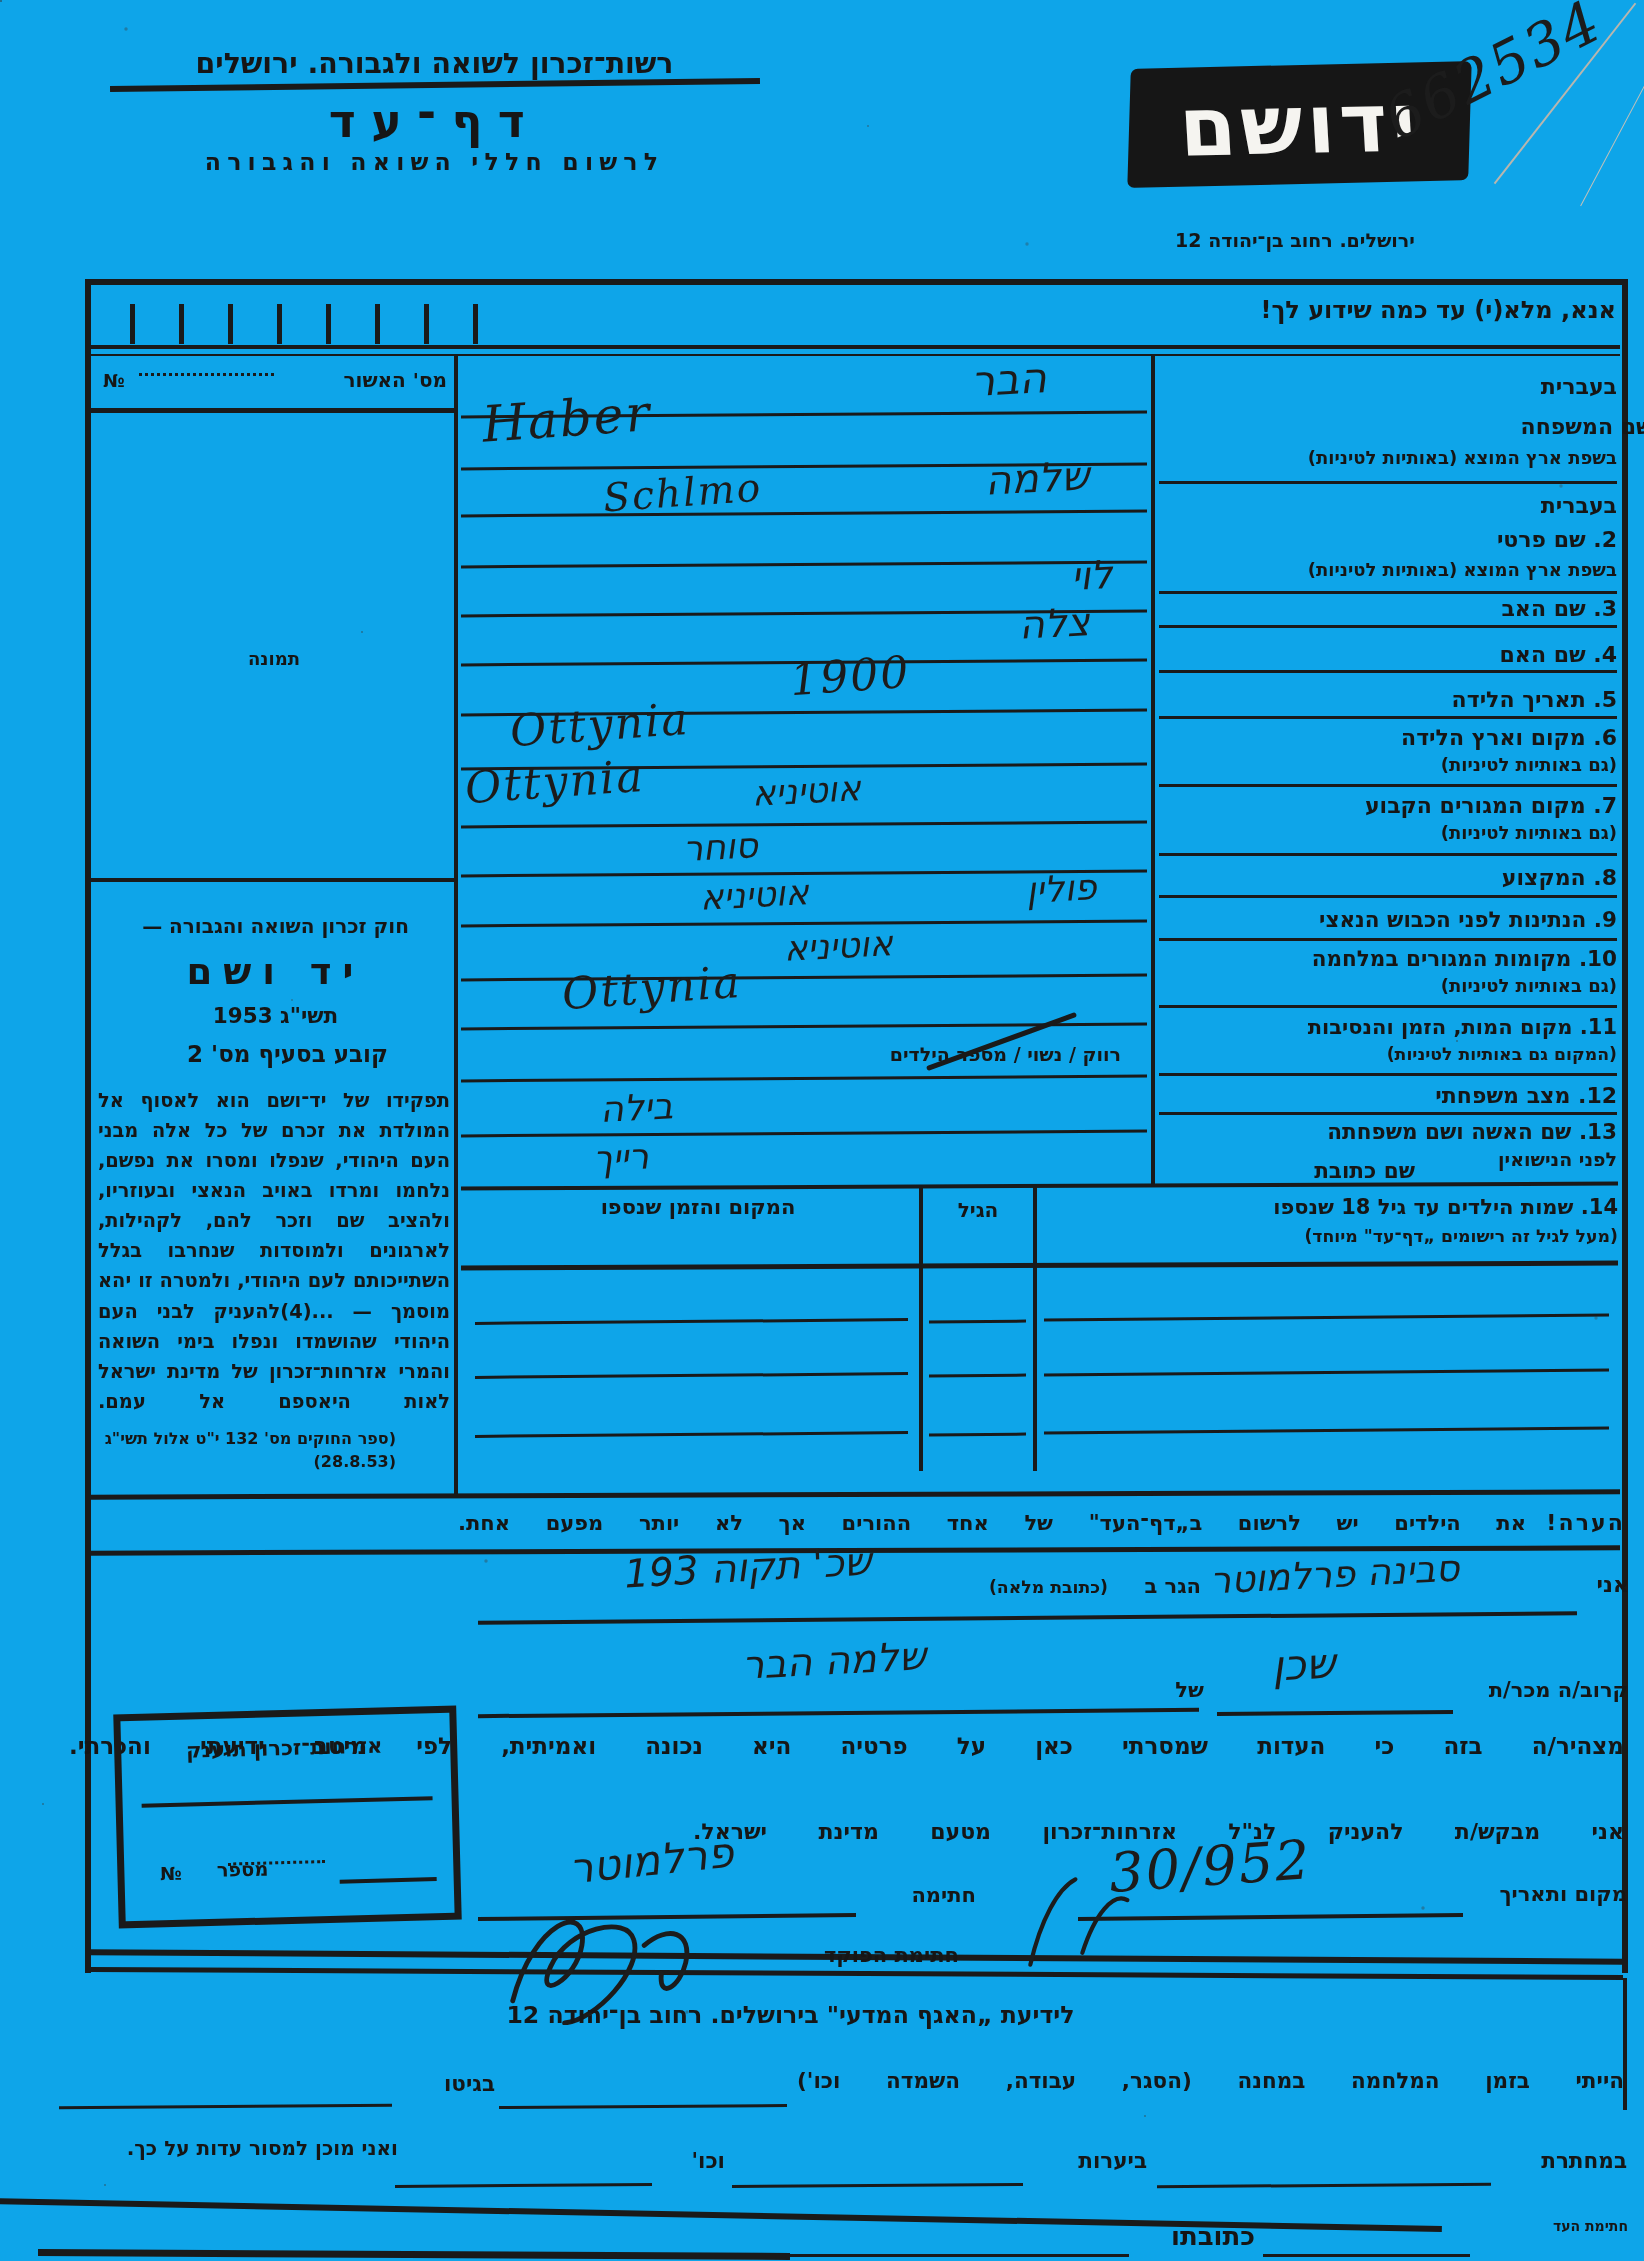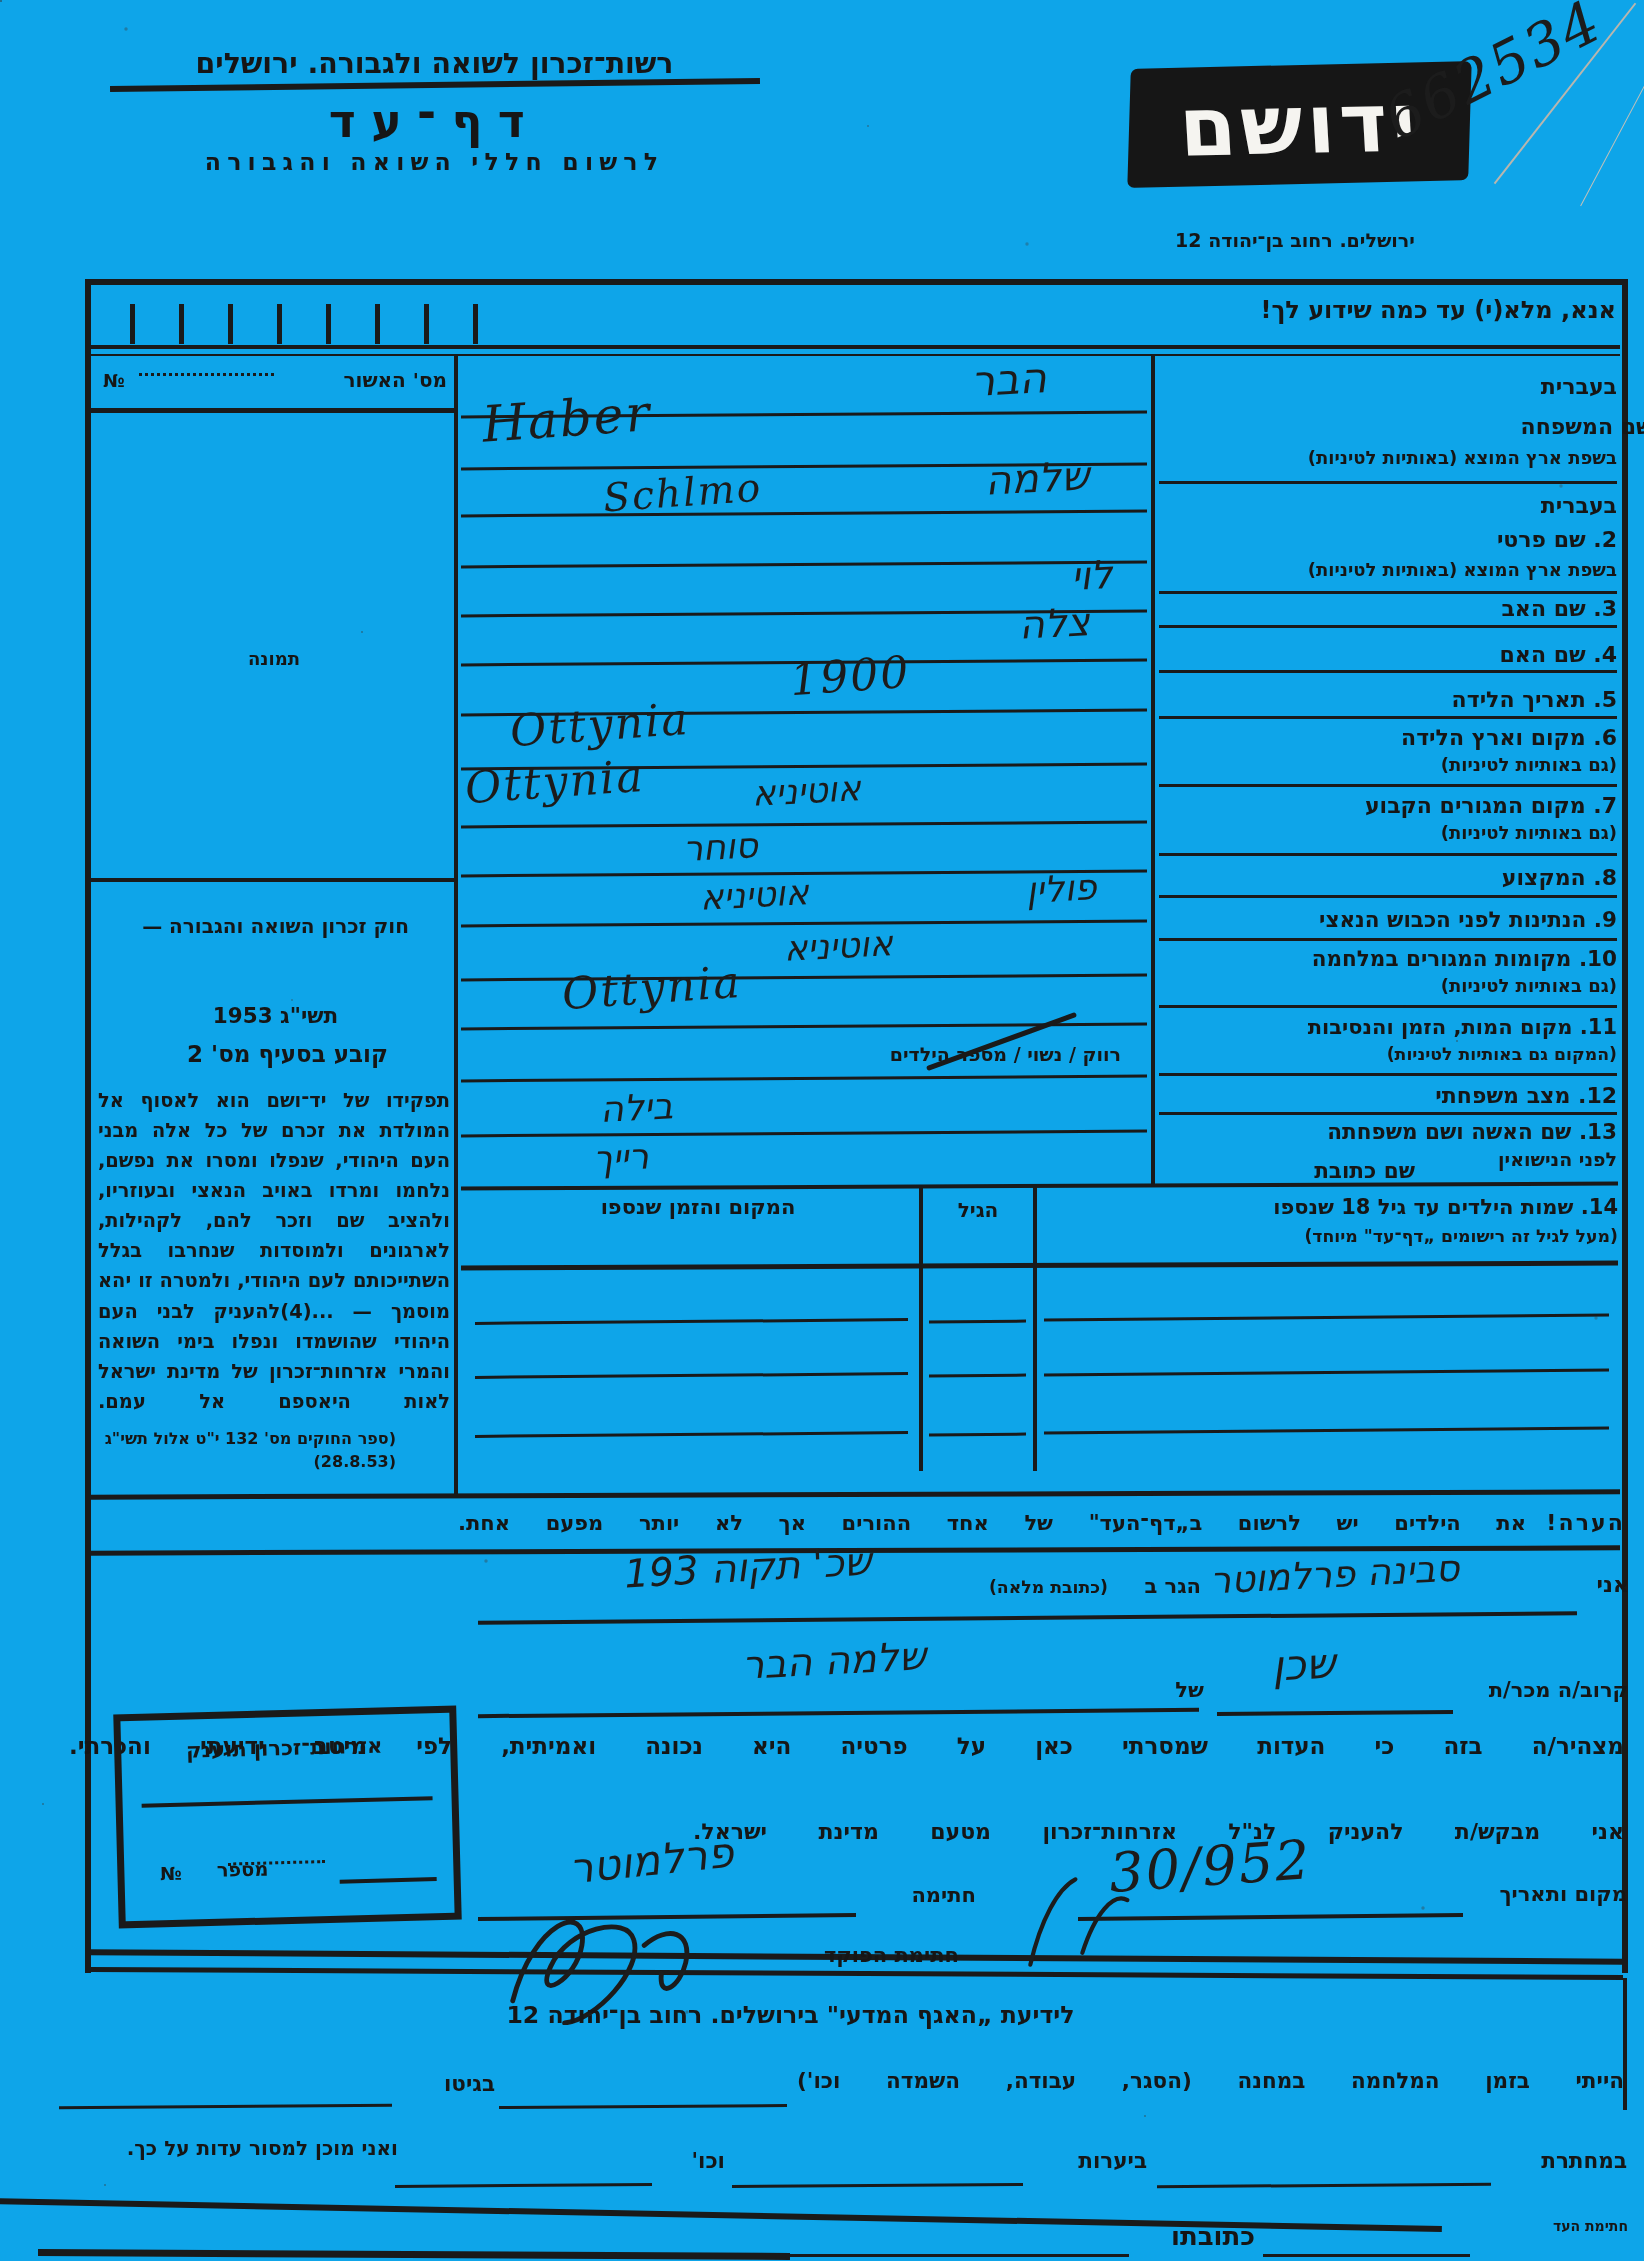--- a/index.html
+++ b/index.html
@@ -64,20 +64,21 @@
 
   <div class="abs t r" style="left:277px;top:368px;width:170px;font-size:20px;">מס' האשור</div>
   <div class="dot" style="left:139px;top:373px;width:135px;"></div>
   <div class="abs t" style="left:103px;top:370px;font-size:18px;">№</div>
   <div class="rule" style="left:90px;top:408px;width:365px;height:4.9px;"></div>
 
   <div class="abs t c" style="left:208px;top:648px;width:132px;font-size:18px;">תמונה</div>
   <div class="rule" style="left:90px;top:878px;width:365px;height:4.2px;"></div>
 
   <div class="abs t c" style="left:104px;top:914px;width:343px;font-size:20px;">חוק זכרון השואה והגבורה —</div>
+  <div class="abs t c" style="left:104px;top:949px;width:343px;font-size:37px;letter-spacing:11px;">יד ושם</div>
   <div class="abs t c" style="left:104px;top:1003px;width:343px;font-size:21.5px;">תשי"ג 1953</div>
   <div class="abs t c" style="left:116px;top:1040px;width:343px;font-size:23px;">קובע בסעיף מס' 2</div>
   <div class="abs t j" style="left:98px;top:1086px;width:352px;font-size:19.4px;line-height:1.55;">תפקידו של יד־ושם הוא לאסוף אל המולדת את זכרם של כל אלה מבני העם היהודי, שנפלו ומסרו את נפשם, נלחמו ומרדו באויב הנאצי ובעוזריו, ולהציב שם וזכר להם, לקהילות, לארגונים ולמוסדות שנחרבו בגלל השתייכותם לעם היהודי, ולמטרה זו יהא מוסמך — ...(4)להעניק לבני העם היהודי שהושמדו ונפלו בימי השואה והמרי אזרחות־זכרון של מדינת ישראל לאות היאספם אל עמם.</div>
   <div class="abs t r" style="left:98px;top:1427px;width:298px;font-size:16px;line-height:1.45;">(ספר החוקים מס' 132 י"ט אלול תשי"ג (28.8.53)</div>
 
   <div class="abs t r" style="left:1159px;top:373px;width:458px;font-size:22px;">בעברית</div>
   <div class="abs t r" style="left:1226px;top:413px;width:458px;font-size:22px;">1. שם המשפחה</div>
   <div class="abs t r" style="left:1159px;top:447px;width:458px;font-size:18px;">בשפת ארץ המוצא (באותיות לטיניות)</div>
   <div class="rule" style="left:1159px;top:481px;width:458px;height:2.8px;"></div>
 

